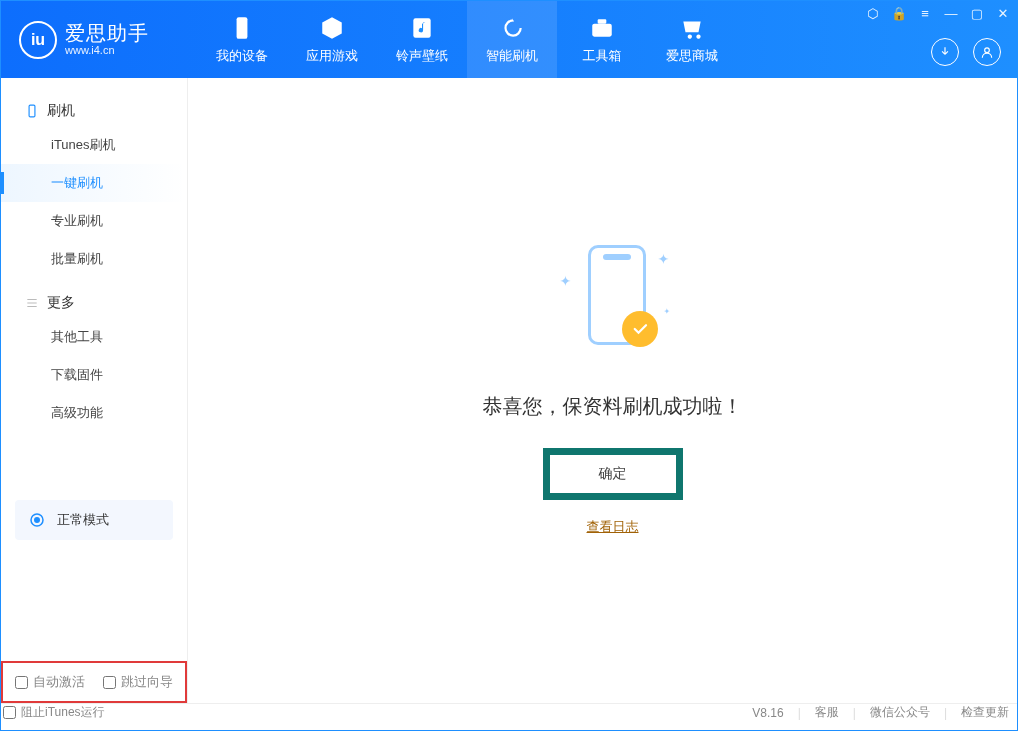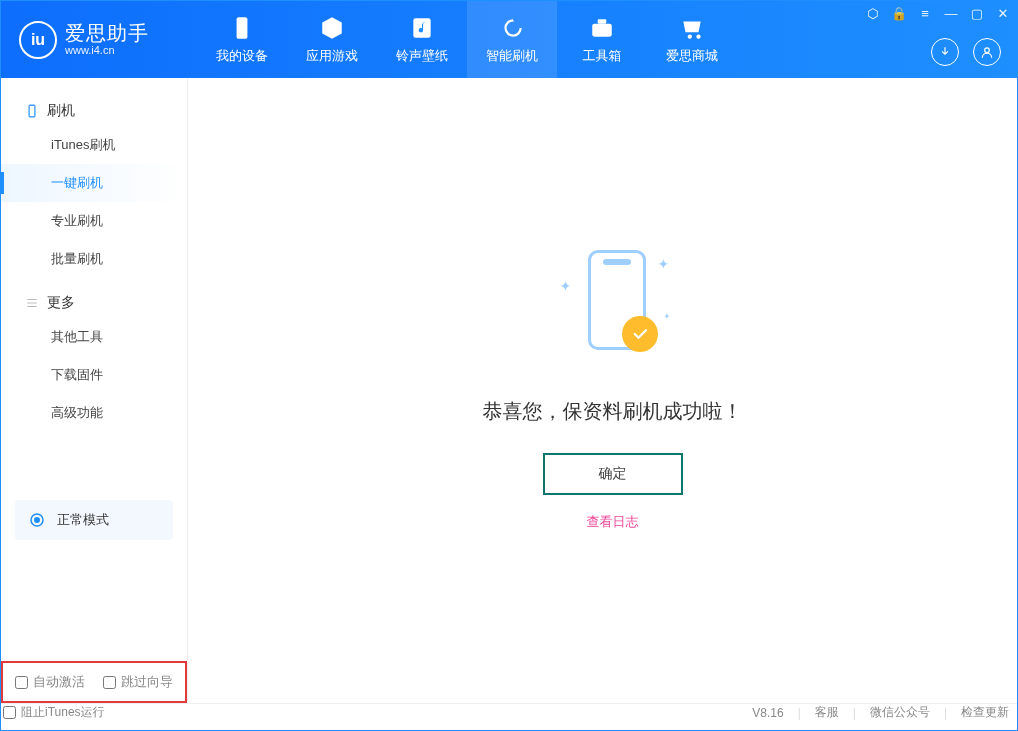--- a/index.html
+++ b/index.html
@@ -49,22 +49,22 @@
 
 .main { flex: 1; position: relative; display: flex; flex-direction: column; align-items: center; justify-content: center; }
 .phone-ill { width: 110px; height: 120px; position: relative; margin-bottom: 28px; }
 .phone-body { position:absolute; left:30px; top:0; width:58px; height:100px; border:3px solid #9fcfff; border-radius:10px; background:#fff; }
 .phone-body::before { content:""; position:absolute; top:6px; left:50%; transform:translateX(-50%); width:28px; height:6px; border-radius:3px; background:#9fcfff; }
 .seal { position:absolute; right:10px; bottom:18px; width:36px; height:36px; border-radius:50%; background:#ffbd2e; display:flex; align-items:center; justify-content:center; }
 .seal svg { width:18px; height:18px; fill:#fff; }
 .spark { position:absolute; width:8px; height:8px; font-size:14px; color:#9fcfff; }
 
 .success-text { font-size: 20px; color: #333; font-weight: 500; margin-bottom: 28px; }
-.ok-btn { width: 140px; padding: 10px 0; border:2px solid #0f766e; background:#fff; font-size:14px; color:#444; cursor:pointer; margin-bottom:18px; }
-.log-link { font-size: 13px; color: #ec4899; cursor:pointer; }
+.ok-btn { width: 140px; padding: 10px 0; border:7px solid #0f766e; background:#fff; font-size:14px; color:#444; cursor:pointer; margin-bottom:18px; }
+.log-link { font-size: 13px; color: #a16207; cursor:pointer; text-decoration: underline; }
 
 
 .footer { height: 16px; border-top: 1px solid #eee; display: flex; align-items: flex-start; padding: 0 2px; font-size: 12px; color: #888; }
 .footer label { display:flex; align-items:center; gap:5px; cursor:pointer; }
 .footer .right { margin-left:auto; display:flex; align-items:center; gap:8px; }
 .footer .right a { color:#888; text-decoration:none; padding: 0 6px; }
 .footer .sep { color:#ddd; }
 .footer .ver { color:#888; margin-right: 6px; }
 </style>
 </head>

